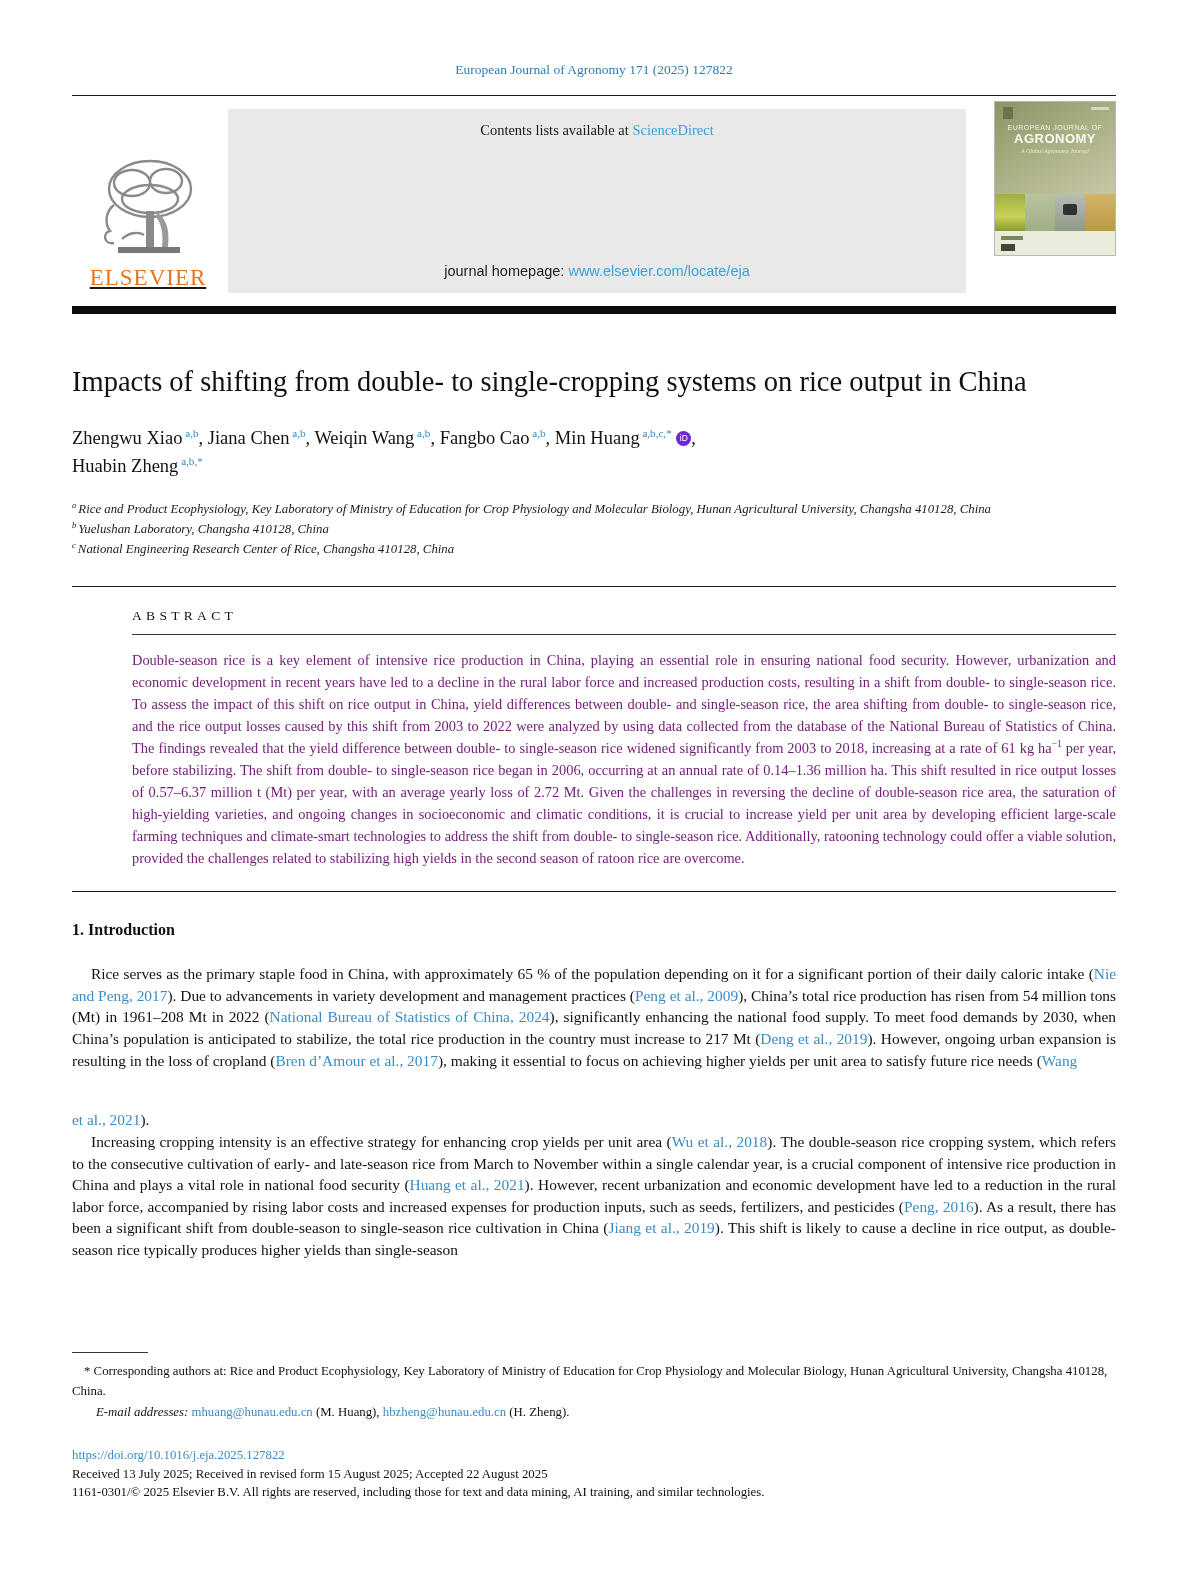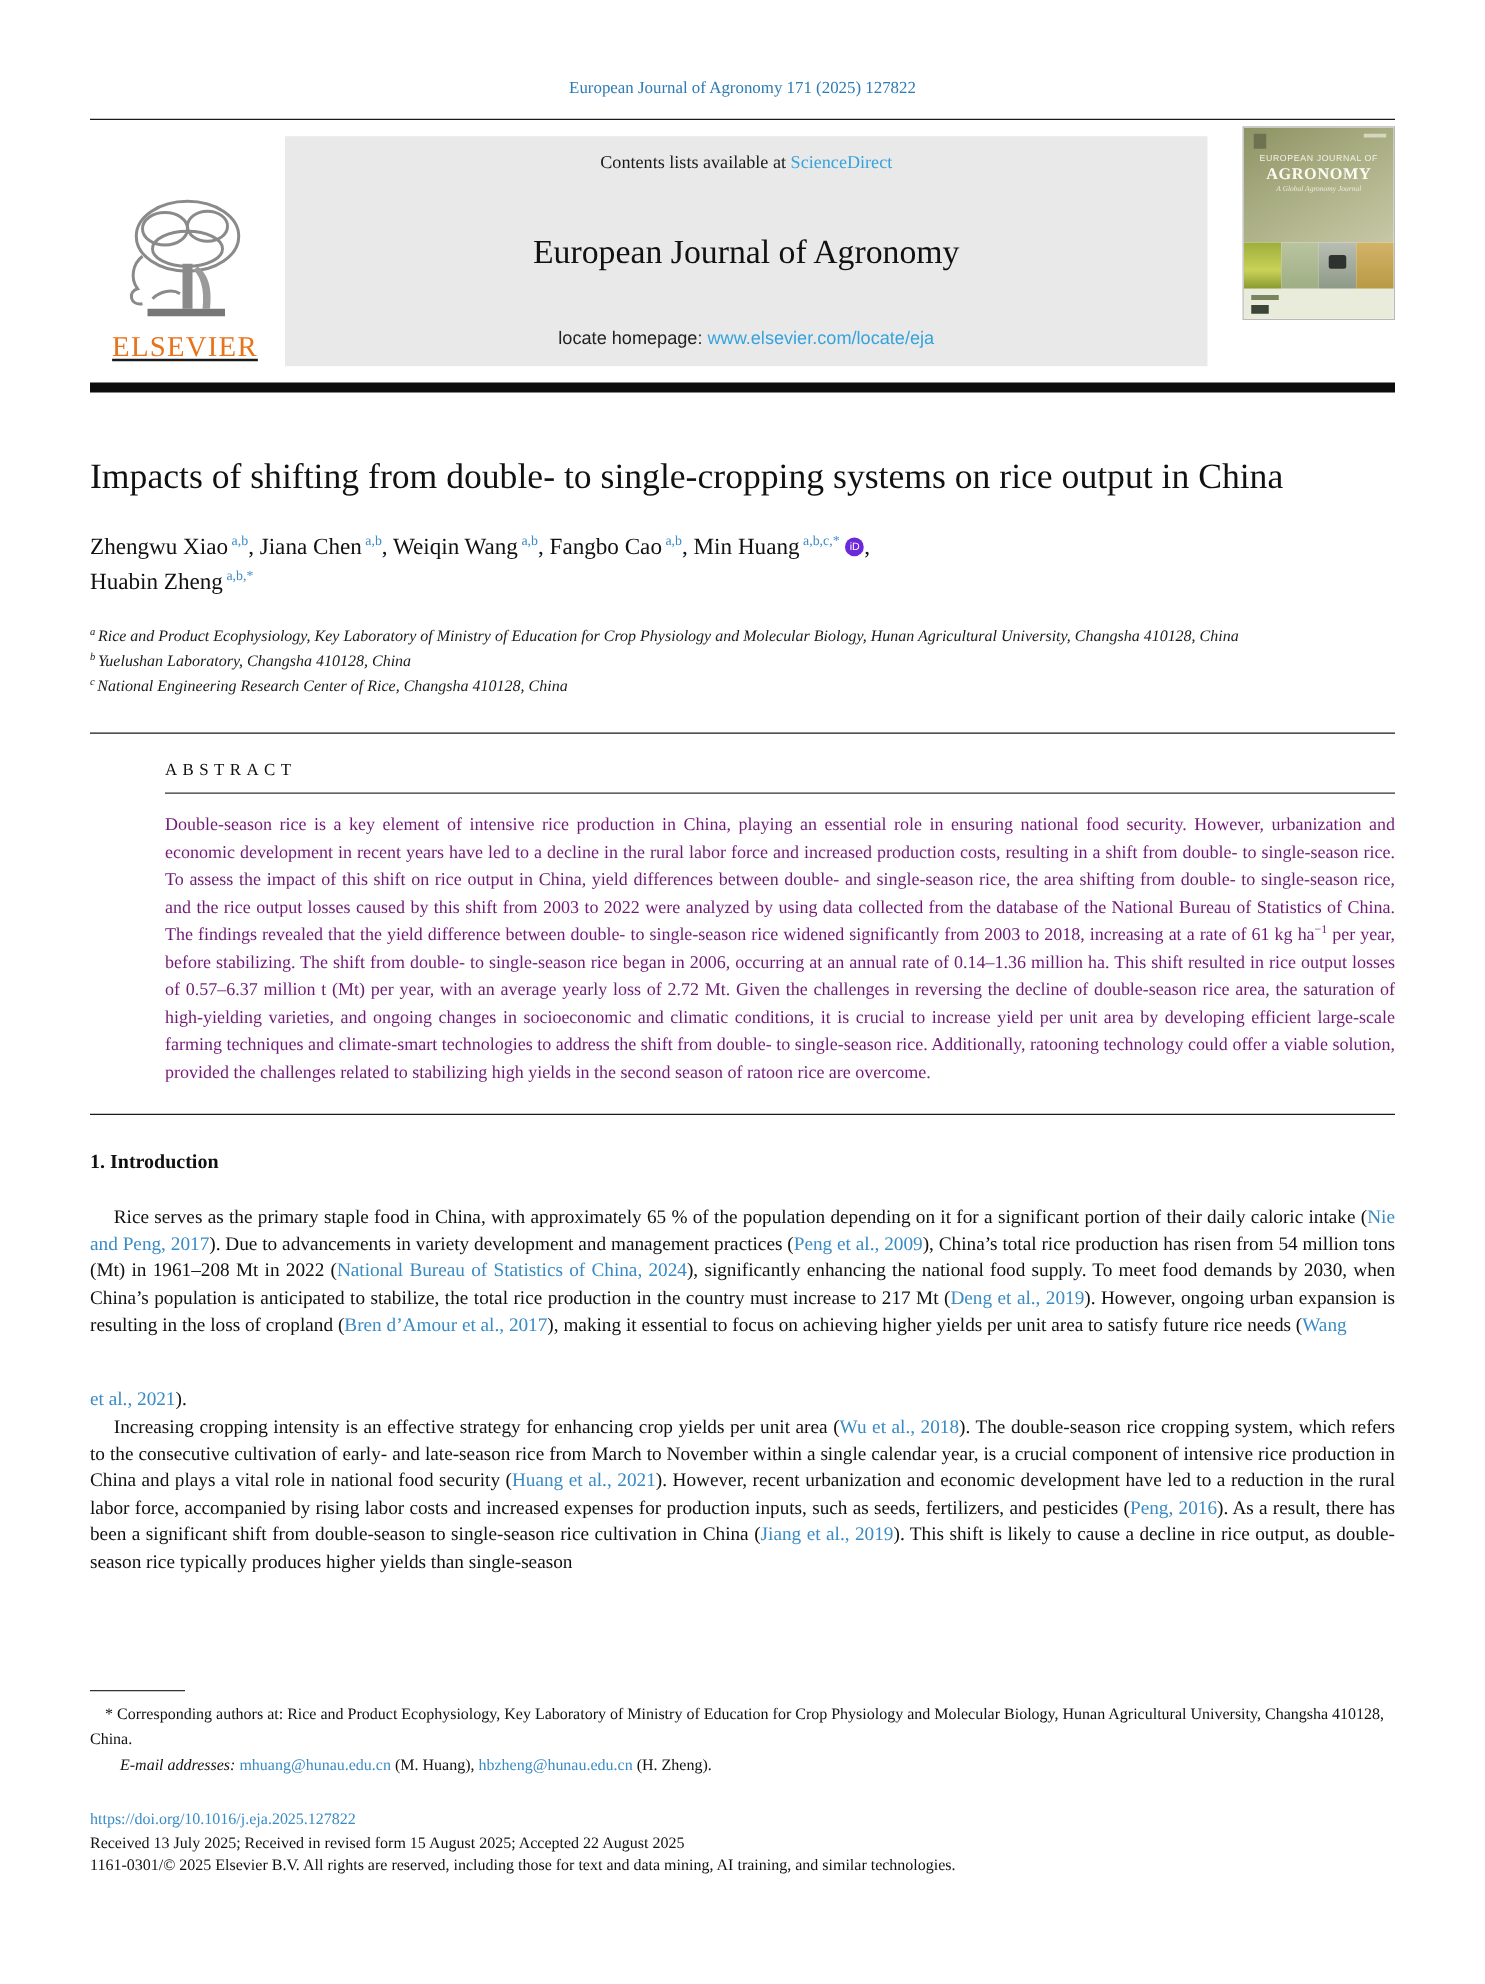--- a/index.html
+++ b/index.html
@@ -25,21 +25,21 @@
   .lnk { color:#3a8bc4; }
   .lnk2 { color:#35a3dc; }
 
   
   .cover-wrap { width:134px; margin-left:16px; display:flex; align-items:flex-start; justify-content:flex-end; }
   .cover { width:122px; height:155px; margin-top:-8px; border:1px solid #b9b9b9; display:flex; flex-direction:column; overflow:hidden; }
   .cover-top { height:92px; background:linear-gradient(150deg,#8e9365 0%,#a9ad82 45%,#c6c8a6 100%); position:relative; padding-top:22px; text-align:center; }
   .cover-mark { position:absolute; top:5px; left:8px; width:10px; height:12px; background:#6d7350; }
   .cover-issn { position:absolute; top:5px; right:6px; width:18px; height:3px; background:#d6d8bd; }
   .cover-line1 { font-size:7px; letter-spacing:0.5px; color:#f2f2e6; font-family:"Liberation Sans", sans-serif; }
-  .cover-line2 { font-size:13px; font-weight:bold; letter-spacing:0.5px; color:#fbfbf3; font-family:Liberation Serif, serif; }
+  .cover-line2 { font-size:13px; font-weight:bold; letter-spacing:0.5px; color:#fbfbf3; font-family:Liberation Sans, sans-serif; }
   .cover-line3 { font-size:6px; font-style:italic; color:#ecead8; margin-top:2px; }
   .cover-strip { height:37px; display:flex; }
   .strip-seg { flex:1; position:relative; }
   .seg1 { background:linear-gradient(180deg,#9eae3c 0%,#c9d258 60%,#8a9a30 100%); }
   .seg2 { background:linear-gradient(180deg,#b9c49e 0%,#9fae85 100%); }
   .seg3 { background:linear-gradient(180deg,#b9bdb3 0%,#8e9a88 100%); }
   .tractor { position:absolute; left:50%; top:10px; transform:translateX(-50%); width:14px; height:11px; background:#2e3330; border-radius:2px; }
   .seg4 { background:linear-gradient(180deg,#d3b368 0%,#b89a45 100%); }
   .cover-bottom { flex:1; background:#e9ebdb; position:relative; }
   .cb-logo { position:absolute; left:6px; top:5px; width:22px; height:4px; background:#7a8560; }
@@ -107,22 +107,21 @@
         </g>
         <path d="M54 58 L54 94 L62 94 L62 58 Z" fill="#8a8a8a"></path>
         <path d="M66 60 C74 66, 78 76, 76 94 L70 94 C72 78, 68 68, 63 63 Z" fill="#9a9a9a"></path>
         <rect x="26" y="94" width="62" height="6" fill="#777"></rect>
       </svg>
       <div class="elsevier-word">ELSEVIER</div>
     </div>
 
     <div class="graybox">
       <div class="contents-line"><span>Contents lists available at </span><span class="lnk2">ScienceDirect</span></div>
-      <div class="head-title">European Journal of Agronomy</div>
-      <div class="homepage-line"><span>locate homepage: </span><span class="lnk2">www.elsevier.com/locate/eja</span></div>
+      <div class="homepage-line"><span>journal homepage: </span><span class="lnk2">www.elsevier.com/locate/eja</span></div>
     </div>
 
     <div class="cover-wrap">
       <div class="cover">
         <div class="cover-top">
           <div class="cover-mark"></div>
           <div class="cover-issn"></div>
           <div class="cover-line1">EUROPEAN JOURNAL OF</div>
           <div class="cover-line2">AGRONOMY</div>
           <div class="cover-line3">A Global Agronomy Journal</div>

